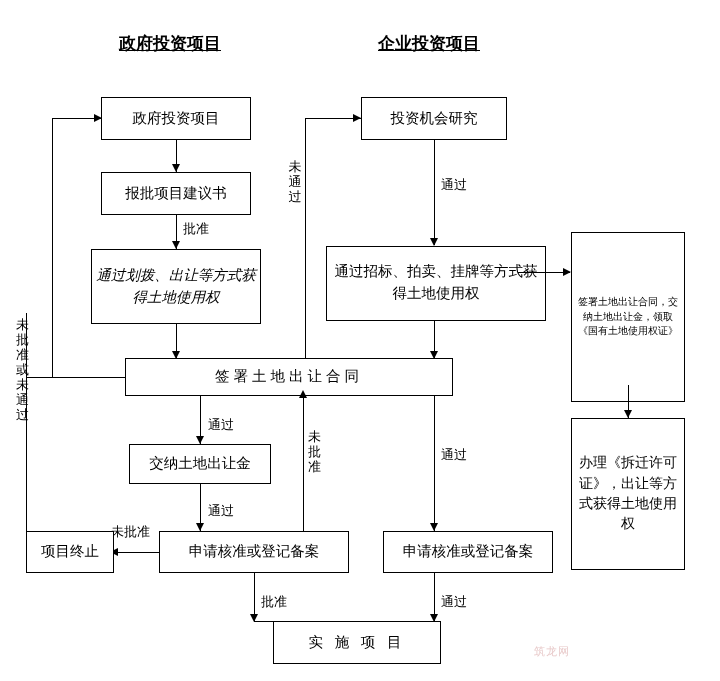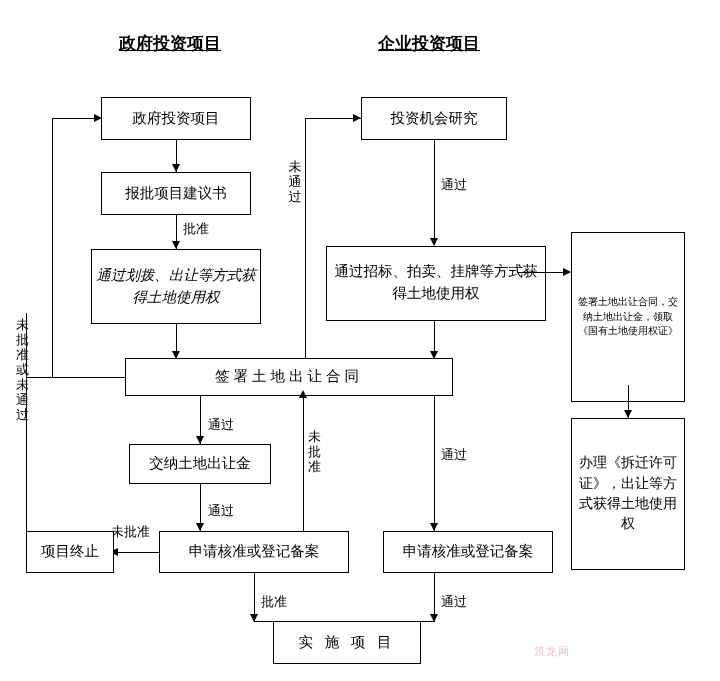--- a/index.html
+++ b/index.html
@@ -195,17 +195,17 @@
   <div class="ln v" style="left:254px; top:573px; height:48px;"></div>
   <div class="arrow arr-down" style="left:249.5px; top:614px;"></div>
   <div class="lbl" style="left:261px; top:595px; width:40px; text-align:left;">批准</div>
 
   <div class="ln v" style="left:434px; top:573px; height:48px;"></div>
   <div class="arrow arr-down" style="left:429.5px; top:614px;"></div>
   <div class="lbl" style="left:441px; top:595px; width:40px; text-align:left;">通过</div>
 
   <div class="ln h" style="left:254px; top:621px; width:181px;"></div>
 
-  <div class="box spaced" style="left:273px; top:621px; width:148px; height:43px;">实 施 项 目</div>
+  <div class="box spaced" style="left:273px; top:621px; width:168px; height:43px;">实 施 项 目</div>
 
   <div class="wm">筑龙网</div>
 
 </div>
 
 </body></html>

